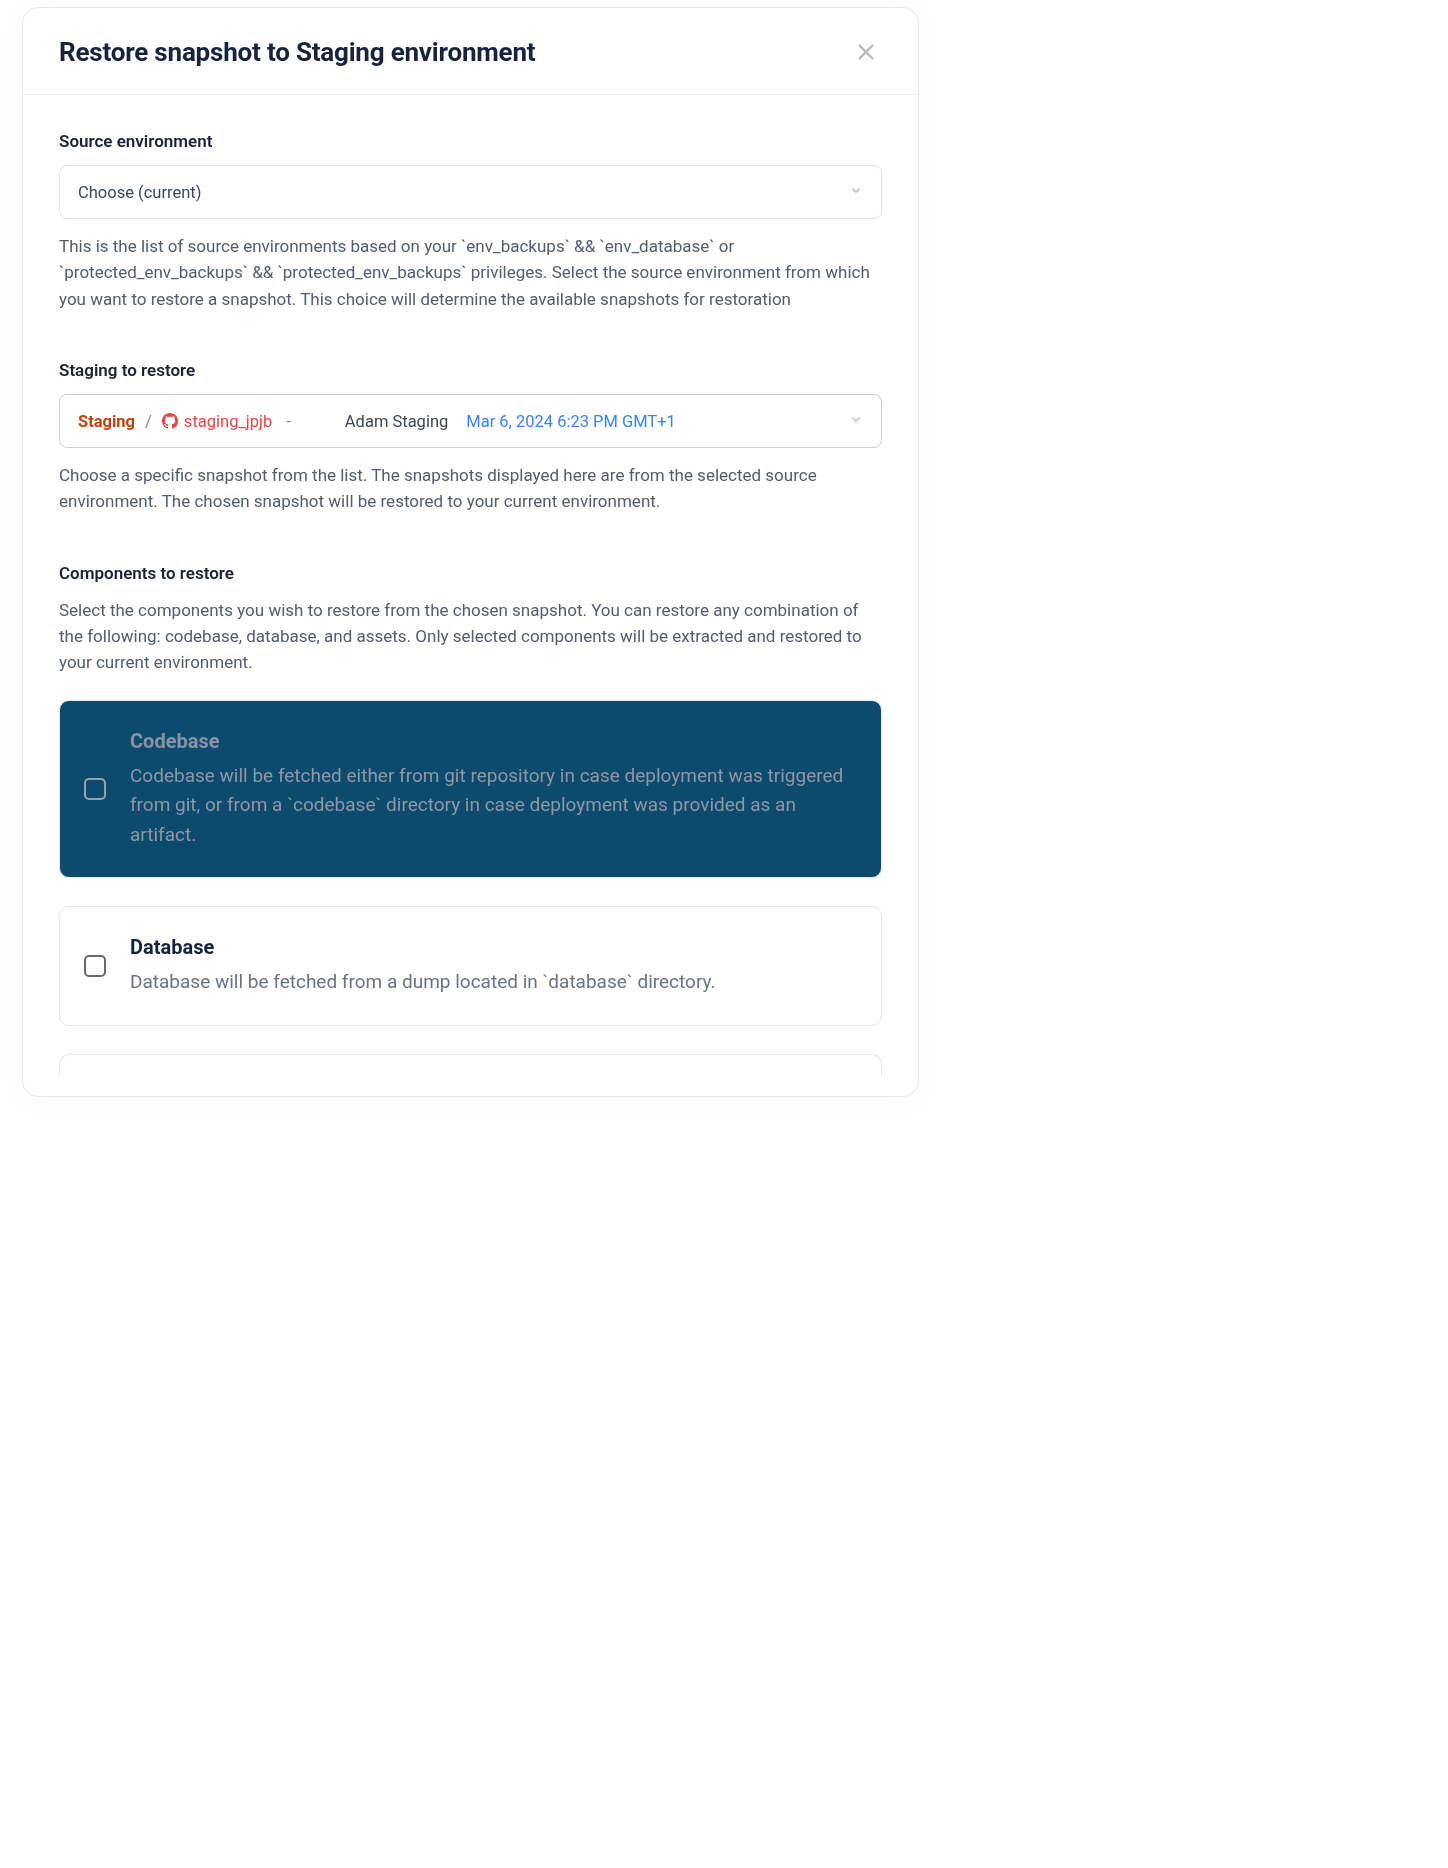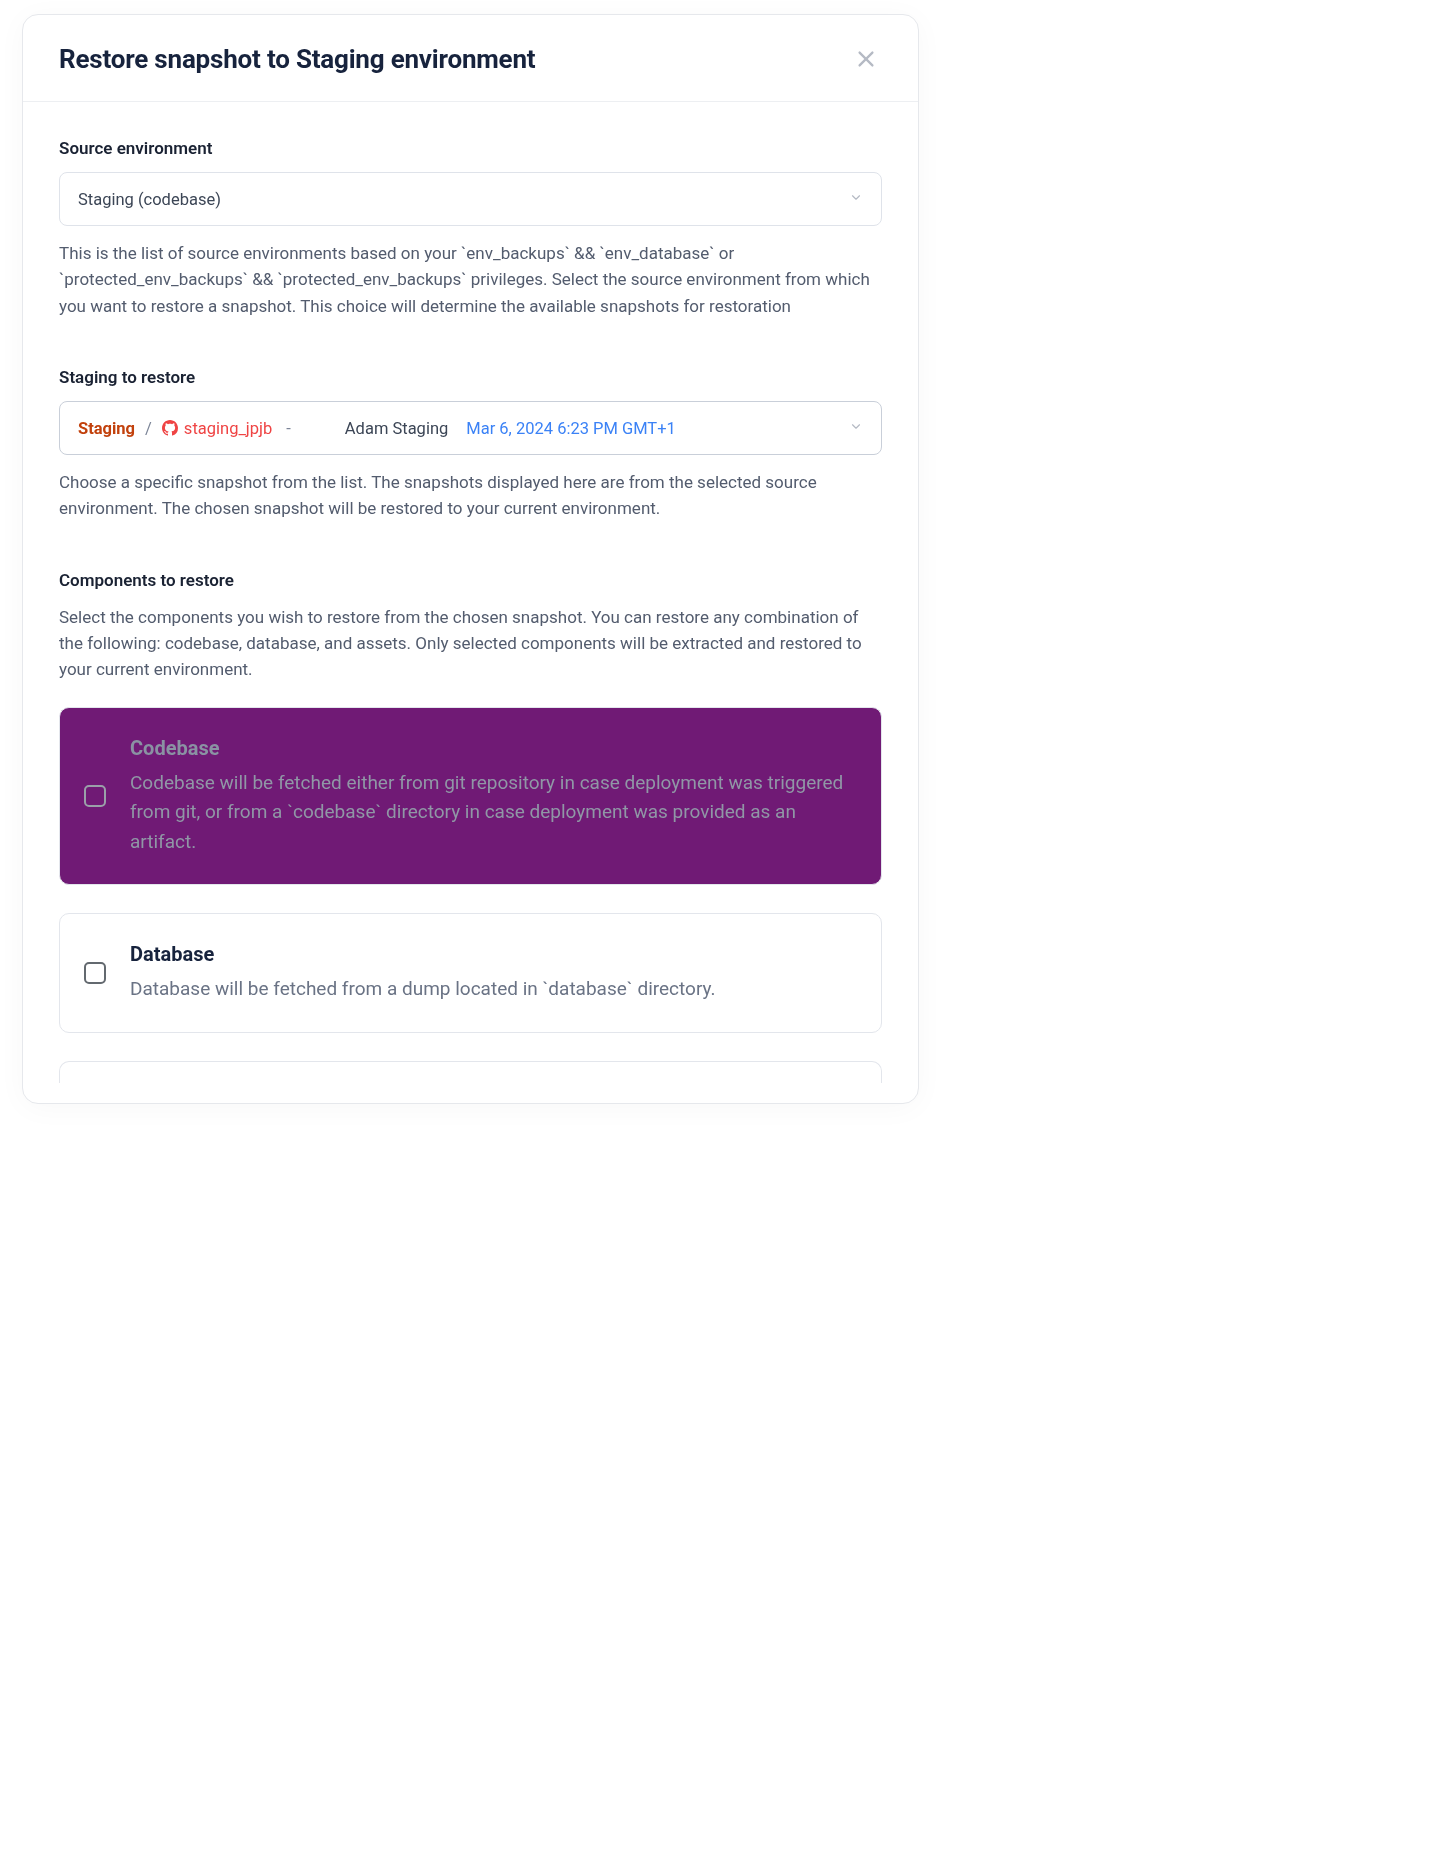--- a/index.html
+++ b/index.html
@@ -6,21 +6,21 @@
   html, body {
     width: 966px;
     height: 1246px;
     font-family: -apple-system, BlinkMacSystemFont, "Segoe UI", Roboto, "Helvetica Neue", sans-serif;
     background: #ffffff;
     color: #1a2233;
     overflow: hidden;
   }
   .modal {
     position: absolute;
-    top: 14px;
+    top: 7px;
     left: 22px;
     width: 897px;
     background: #ffffff;
     border: 1px solid #e6e8ec;
     border-radius: 16px;
     box-shadow: 0 4px 30px rgba(0,0,0,0.03);
   }
   .modal-header {
     display: flex;
     align-items: center;
@@ -115,21 +115,21 @@
   .component-card {
     border: 1px solid #e3e6ec;
     border-radius: 10px;
     padding: 28px 30px 28px 24px;
     display: flex;
     align-items: center;
     gap: 24px;
     margin-bottom: 28px;
   }
   .component-card.disabled {
-    background: #701a75;
+    background: #0c4a6e;
   }
   .checkbox {
     width: 22px;
     height: 22px;
     border: 2.5px solid #63696f;
     border-radius: 5px;
     flex-shrink: 0;
     cursor: pointer;
   }
   .component-card.disabled .checkbox {
@@ -199,21 +199,21 @@
           <line x1="19" y1="5" x2="5" y2="19"></line>
         </svg>
     </div>
   </div>
 
   <div class="modal-body">
 
     <div class="section">
       <div class="section-label">Source environment</div>
       <div class="select">
-        <span>Staging (codebase)</span>
+        <span>Choose (current)</span>
         <span class="chev">
           <svg width="14" height="14" viewBox="0 0 24 24" fill="none" stroke="currentColor" stroke-width="2" stroke-linecap="round" stroke-linejoin="round">
               <polyline points="6 9 12 15 18 9"></polyline>
             </svg>
         </span>
       </div>
       <p class="help-text">This is the list of source environments based on your `env_backups` &amp;&amp; `env_database` or `protected_env_backups` &amp;&amp; `protected_env_backups` privileges. Select the source environment from which you want to restore a snapshot. This choice will determine the available snapshots for restoration</p>
     </div>
 
     <div class="section">

